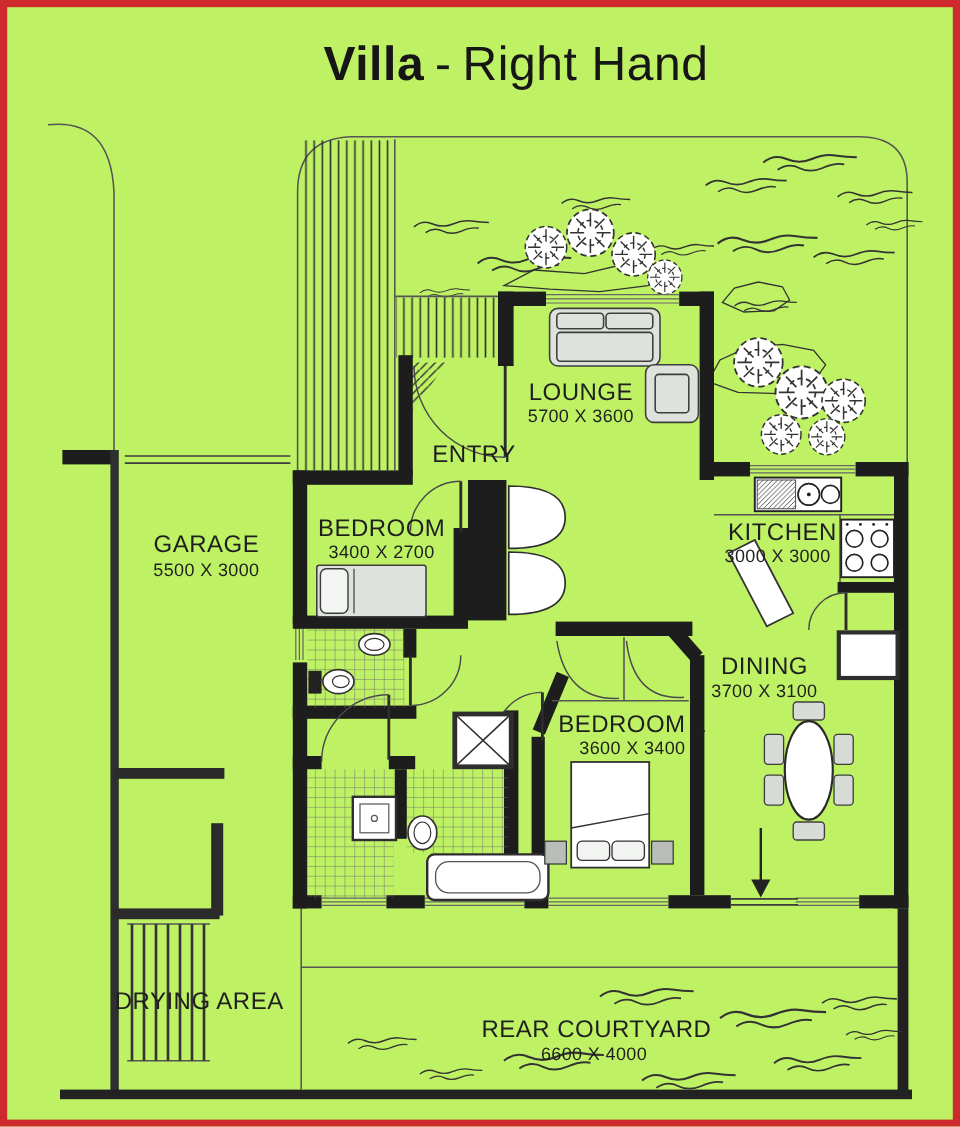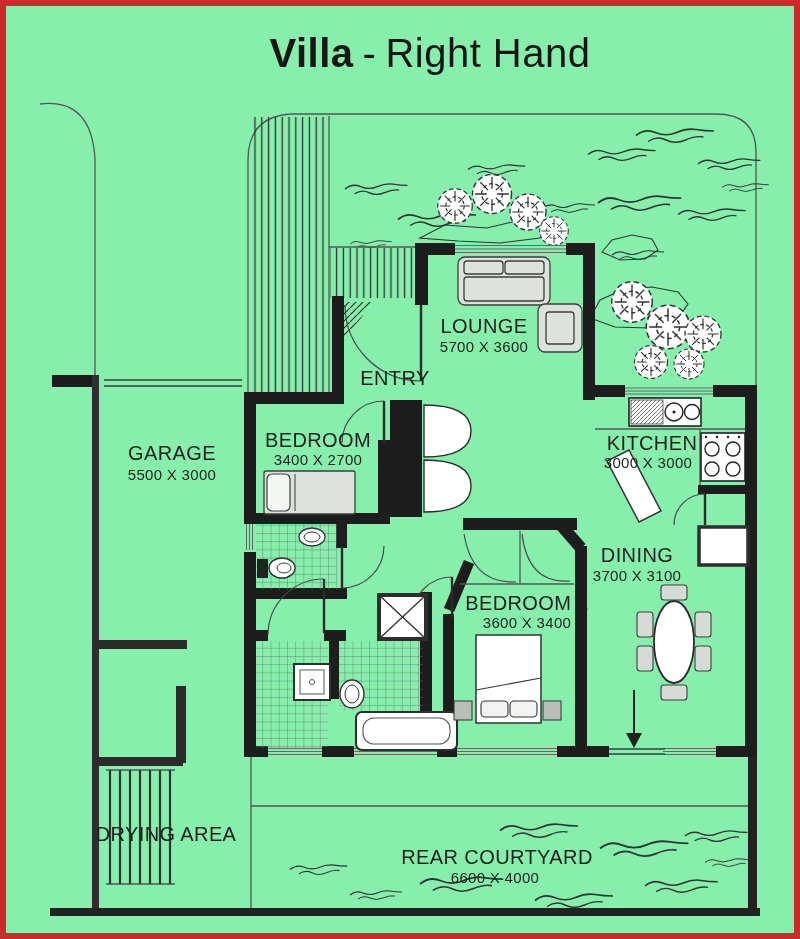--- a/index.html
+++ b/index.html
@@ -1,16 +1,16 @@
 <!DOCTYPE html>
 <html style="--border: #ce2a2e; --wall: #1d1d1d; --furn: #dde2dd; --chair: #d6dbd6; --text: #1f1f1f;"><head>
 <meta charset="utf-8">
 <style>
   html,body{margin:0;padding:0;background:#fff;}
-  .page{position:relative;width:800px;height:939px;background:#86efac;overflow:hidden;}
+  .page{position:relative;width:800px;height:939px;background:#bef264;overflow:hidden;}
   svg{position:absolute;left:0;top:0;}
   svg text{font-family:"Liberation Sans",sans-serif;}
   .title-bold{font-weight:bold;}
   .title-text{font-size:40px;fill:#161616;letter-spacing:0.5px;}
   .room{font-size:20px;fill:var(--text,#1f1f1f);text-anchor:middle;letter-spacing:0.4px;}
   .dims{font-size:15px;fill:var(--text,#1f1f1f);text-anchor:middle;letter-spacing:0.3px;}
   .w{fill:var(--wall,#1d1d1d);stroke:none;}
   .thin{stroke:#555;stroke-width:1.3;fill:none;}
   .edge{stroke:#3c3c3c;stroke-width:1.4;fill:none;}
   .furn{fill:var(--furn,#dde2dd);stroke:#3e3e3e;stroke-width:1.3;}

